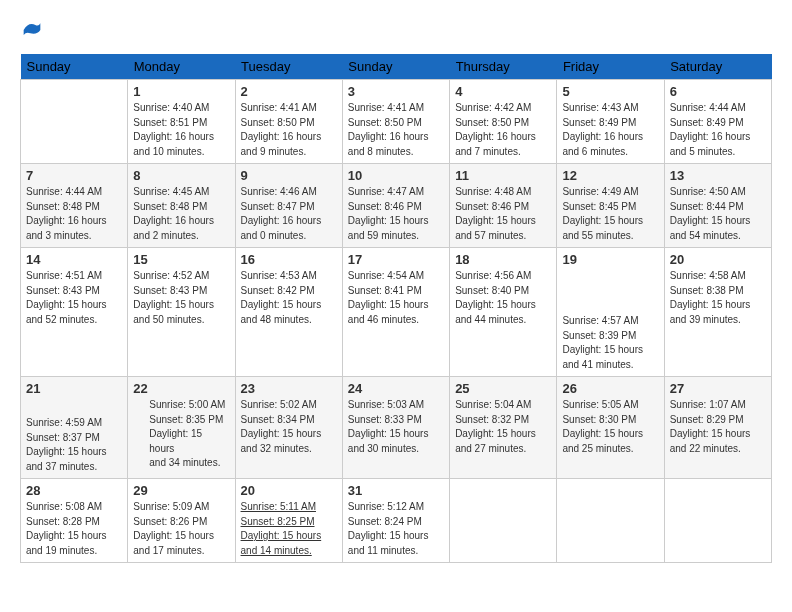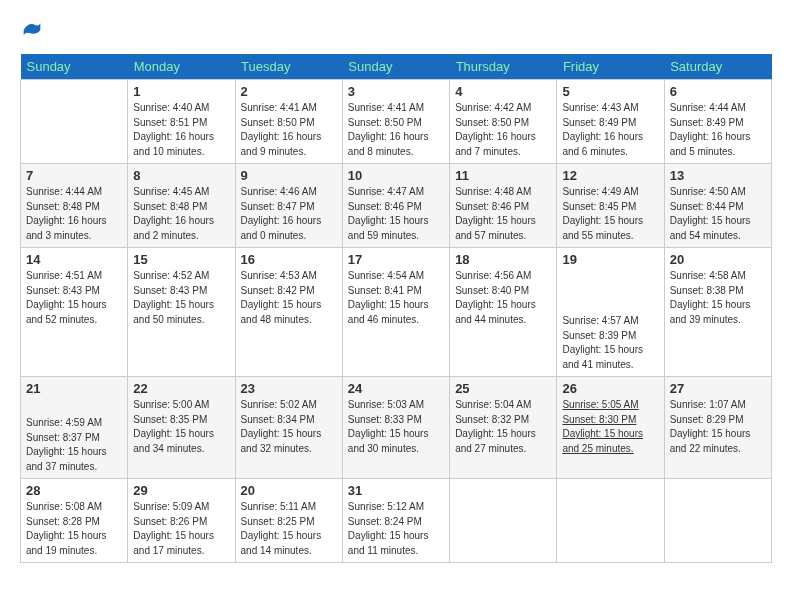--- a/index.html
+++ b/index.html
@@ -49,21 +49,21 @@
       font-size: 16px;
       color: #555;
     }
     table {
       width: 100%;
       border-collapse: collapse;
       font-size: 11px;
     }
     thead tr th {
       background: #1a6abf;
-      color: #86efac;
+      color: #000000;
       text-align: left;
       padding: 5px 6px;
       font-size: 13px;
       font-weight: normal;
     }
     tbody tr td {
       border: 1px solid #ccc;
       vertical-align: top;
       padding: 4px 5px;
       width: 107px;
@@ -277,21 +277,21 @@
         <tr>
           <td>
             <span class="day-num">21</span>
             <div class="day-info" style="white-space: pre-line; margin-top: 20px;">Sunrise: 4:59 AM
 Sunset: 8:37 PM
 Daylight: 15 hours
 and 37 minutes.</div>
           </td>
           <td>
             <span class="day-num">22</span>
-            <div class="day-info" style="white-space: pre-line;">Sunrise: 5:00 AM
+            <div class="day-info" style="white-space: pre-line; margin-left: 16px;">Sunrise: 5:00 AM
 Sunset: 8:35 PM
 Daylight: 15 hours
 and 34 minutes.</div>
           </td>
           <td>
             <span class="day-num">23</span>
             <div class="day-info" style="white-space: pre-line;">Sunrise: 5:02 AM
 Sunset: 8:34 PM
 Daylight: 15 hours
 and 32 minutes.</div>
@@ -305,21 +305,21 @@
           </td>
           <td>
             <span class="day-num">25</span>
             <div class="day-info" style="white-space: pre-line;">Sunrise: 5:04 AM
 Sunset: 8:32 PM
 Daylight: 15 hours
 and 27 minutes.</div>
           </td>
           <td>
             <span class="day-num">26</span>
-            <div class="day-info" style="white-space: pre-line; text-decoration: underline;">Sunrise: 5:05 AM
+            <div class="day-info" style="white-space: pre-line;">Sunrise: 5:05 AM
 Sunset: 8:30 PM
 Daylight: 15 hours
 and 25 minutes.</div>
           </td>
           <td>
             <span class="day-num">27</span>
             <div class="day-info" style="white-space: pre-line;">Sunrise: 1:07 AM
 Sunset: 8:29 PM
 Daylight: 15 hours
 and 22 minutes.</div>
@@ -335,21 +335,21 @@
           </td>
           <td>
             <span class="day-num">29</span>
             <div class="day-info" style="white-space: pre-line;">Sunrise: 5:09 AM
 Sunset: 8:26 PM
 Daylight: 15 hours
 and 17 minutes.</div>
           </td>
           <td>
             <span class="day-num">20</span>
-            <div class="day-info" style="white-space: pre-line;">Sunrise: 5:11 AM
+            <div class="day-info" style="white-space: pre-line; text-decoration: underline;">Sunrise: 5:11 AM
 Sunset: 8:25 PM
 Daylight: 15 hours
 and 14 minutes.</div>
           </td>
           <td>
             <span class="day-num">31</span>
             <div class="day-info" style="white-space: pre-line;">Sunrise: 5:12 AM
 Sunset: 8:24 PM
 Daylight: 15 hours
 and 11 minutes.</div>

